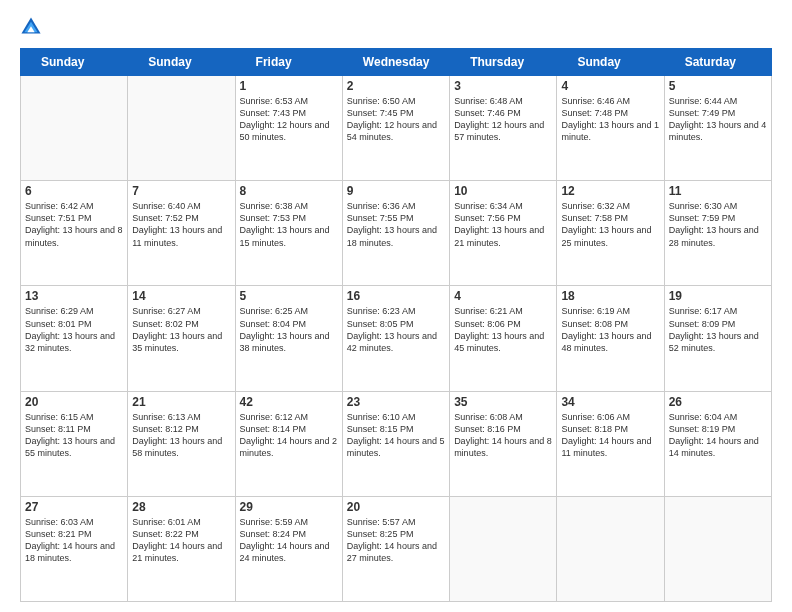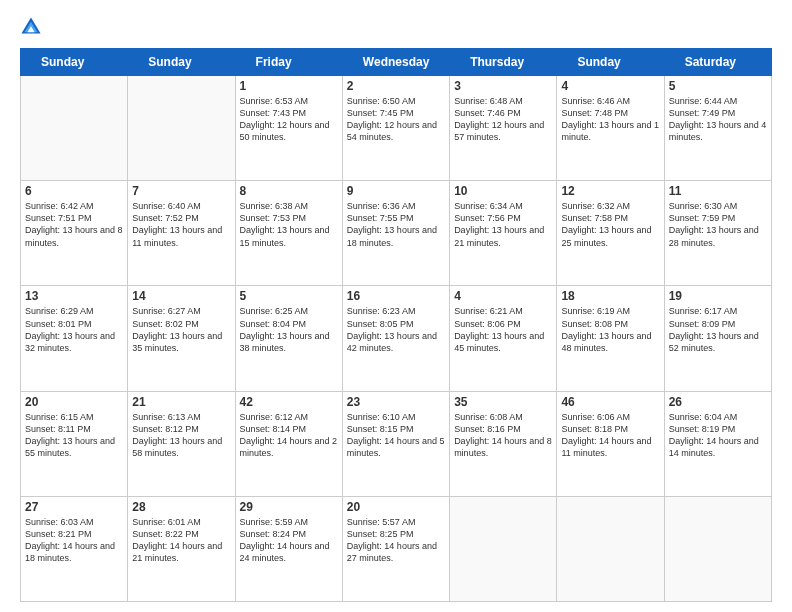--- a/index.html
+++ b/index.html
@@ -232,21 +232,21 @@
           </td>
           <td>
             <span class="day-number">23</span>
             <div class="day-info">Sunrise: 6:10 AM<br>Sunset: 8:15 PM<br>Daylight: 14 hours and 5 minutes.</div>
           </td>
           <td>
             <span class="day-number">35</span>
             <div class="day-info">Sunrise: 6:08 AM<br>Sunset: 8:16 PM<br>Daylight: 14 hours and 8 minutes.</div>
           </td>
           <td>
-            <span class="day-number">46</span>
+            <span class="day-number">34</span>
             <div class="day-info">Sunrise: 6:06 AM<br>Sunset: 8:18 PM<br>Daylight: 14 hours and 11 minutes.</div>
           </td>
           <td>
             <span class="day-number">26</span>
             <div class="day-info">Sunrise: 6:04 AM<br>Sunset: 8:19 PM<br>Daylight: 14 hours and 14 minutes.</div>
           </td>
         </tr>
         <tr>
           <td>
             <span class="day-number">27</span>

